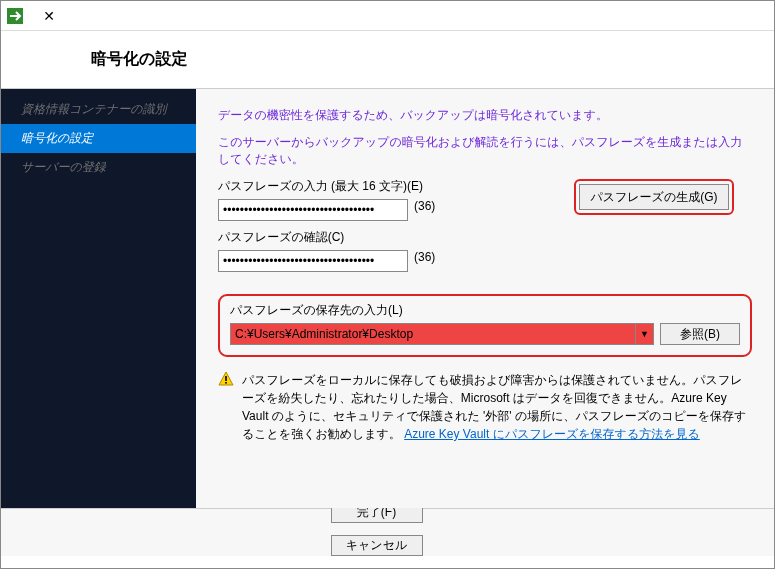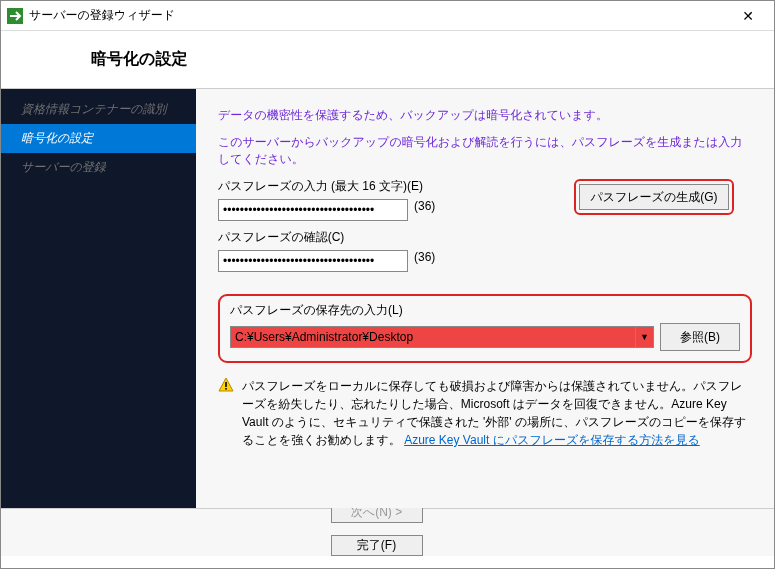--- a/index.html
+++ b/index.html
@@ -132,21 +132,21 @@
     padding:0 4px; background:transparent;
   }
   .save-combo .dd {
     width:18px; height:100%;
     border-left:1px solid #888;
     display:flex; align-items:center; justify-content:center;
     font-size:9px;
     cursor:pointer;
   }
   .browse-btn {
-    width:80px; height:28px;
+    width:80px; height:22px;
     border:1px solid #888;
     background:#efefef;
     font-family:inherit; font-size:12px;
     cursor:pointer;
   }
 
   .warn-row { display:flex; gap:8px; margin-top:14px; }
   .warn-icon {
     width:16px; height:16px;
     flex-shrink:0;
@@ -180,21 +180,20 @@
 </style>
 </head>
 <body>
 
 <div class="titlebar">
   <span class="app-icon">
     <svg viewBox="0 0 16 16">
         <path d="M3 8 L13 8 M9 4 L13 8 L9 12" stroke="#fff" stroke-width="2" fill="none"></path>
       </svg>
   </span>
-  <span class="title">サーバーの登録ウィザード</span>
   <div class="close">✕</div>
 </div>
 
 <div class="header-area">
   <h1>暗号化の設定</h1>
 </div>
 
 <div class="body-area">
   <div class="sidebar">
     <div class="nav-item">資格情報コンテナーの識別</div>
@@ -248,13 +247,14 @@
         <a>Azure Key Vault にパスフレーズを保存する方法を見る</a>
       </div>
     </div>
   </div>
 </div>
 
 <div class="footer">
   <button>&lt; 前へ(P)</button>
   <button class="disabled">次へ(N) &gt;</button>
   <button>完了(F)</button>
+  <button>キャンセル</button>
 </div>
 
 </body></html>

